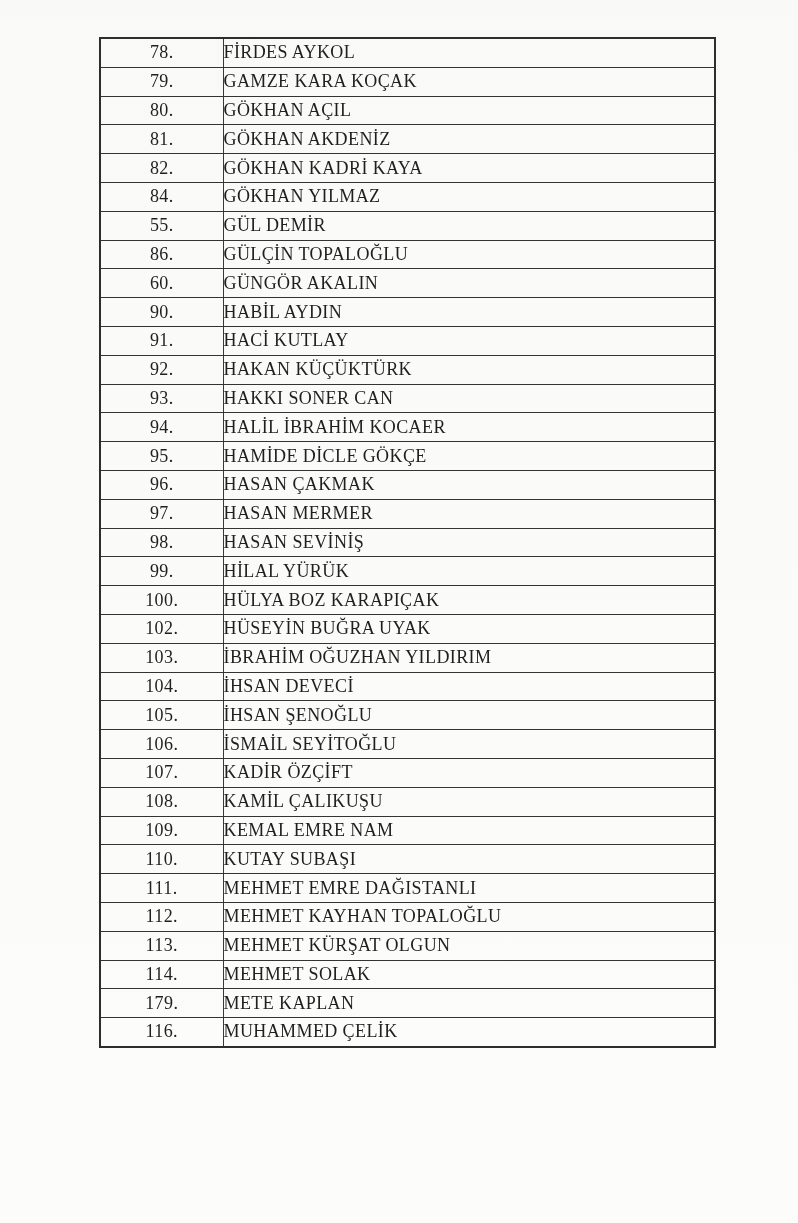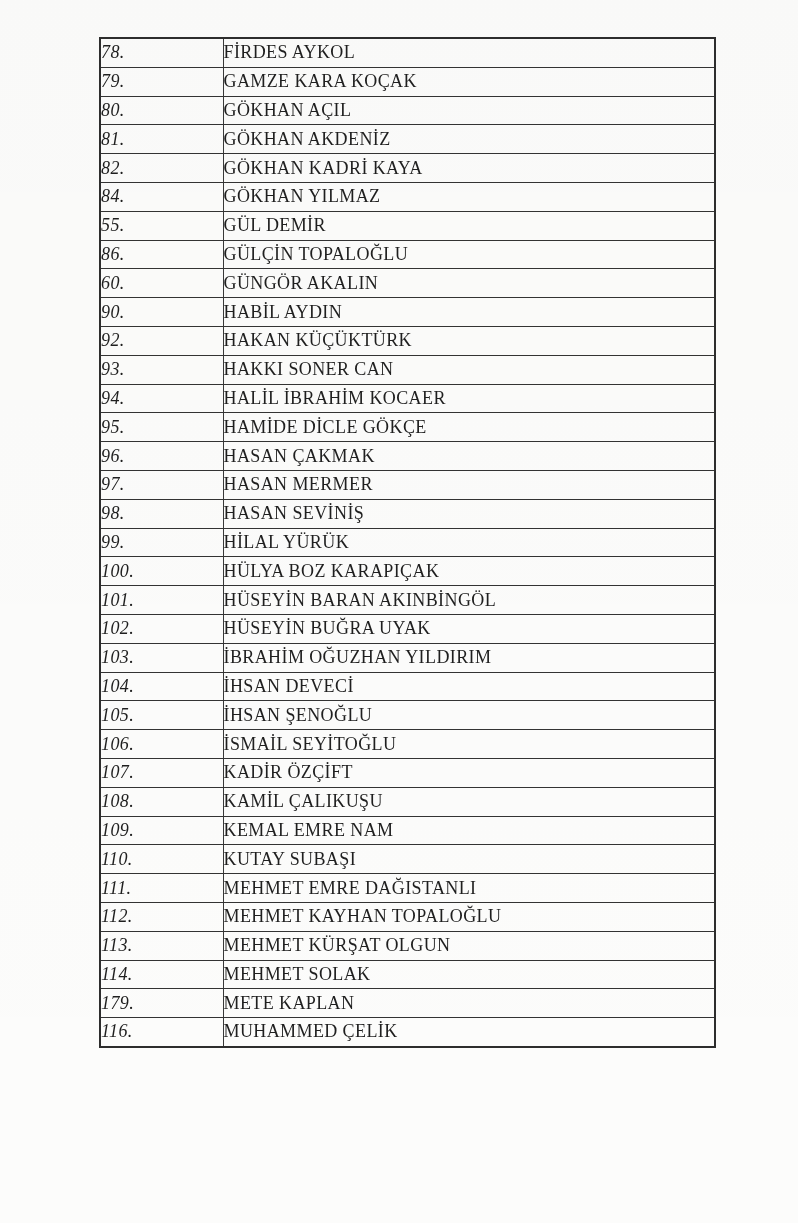--- a/index.html
+++ b/index.html
@@ -45,23 +45,23 @@
     font-size: 18px;
     letter-spacing: 0.4px;
     font-weight: 500;
     white-space: nowrap;
     overflow: hidden;
     padding: 0;
     color: #1f1f1f;
   }
   td.num {
     width: 123px;
+    text-align: center;
     padding-right: 14px;
     box-sizing: border-box;
-    font-style: italic;
   }
   td.name {
     padding-left: 9px;
     margin-left: 48px;
   }
   
   table.name-list tr td {
     border-top-color: #3d3d3d;
     border-bottom-color: #333333;
   }
@@ -118,20 +118,24 @@
     <td class="num">60.</td>
     <td class="name">GÜNGÖR AKALIN</td>
   </tr>
 
 
   <tr>
     <td class="num">90.</td>
     <td class="name">HABİL AYDIN</td>
   </tr>
 
+  <tr>
+    <td class="num">91.</td>
+    <td class="name">HACİ KUTLAY</td>
+  </tr>
 
   <tr>
     <td class="num">92.</td>
     <td class="name">HAKAN KÜÇÜKTÜRK</td>
   </tr>
 
   <tr>
     <td class="num">93.</td>
     <td class="name">HAKKI SONER CAN</td>
   </tr>
@@ -164,24 +168,20 @@
   <tr>
     <td class="num">99.</td>
     <td class="name">HİLAL YÜRÜK</td>
   </tr>
 
   <tr>
     <td class="num">100.</td>
     <td class="name">HÜLYA BOZ KARAPIÇAK</td>
   </tr>
 
-  <tr>
-    <td class="num">101.</td>
-    <td class="name">HÜSEYİN BARAN AKINBİNGÖL</td>
-  </tr>
 
   <tr>
     <td class="num">102.</td>
     <td class="name">HÜSEYİN BUĞRA UYAK</td>
   </tr>
 
   <tr>
     <td class="num">103.</td>
     <td class="name">İBRAHİM OĞUZHAN YILDIRIM</td>
   </tr>

